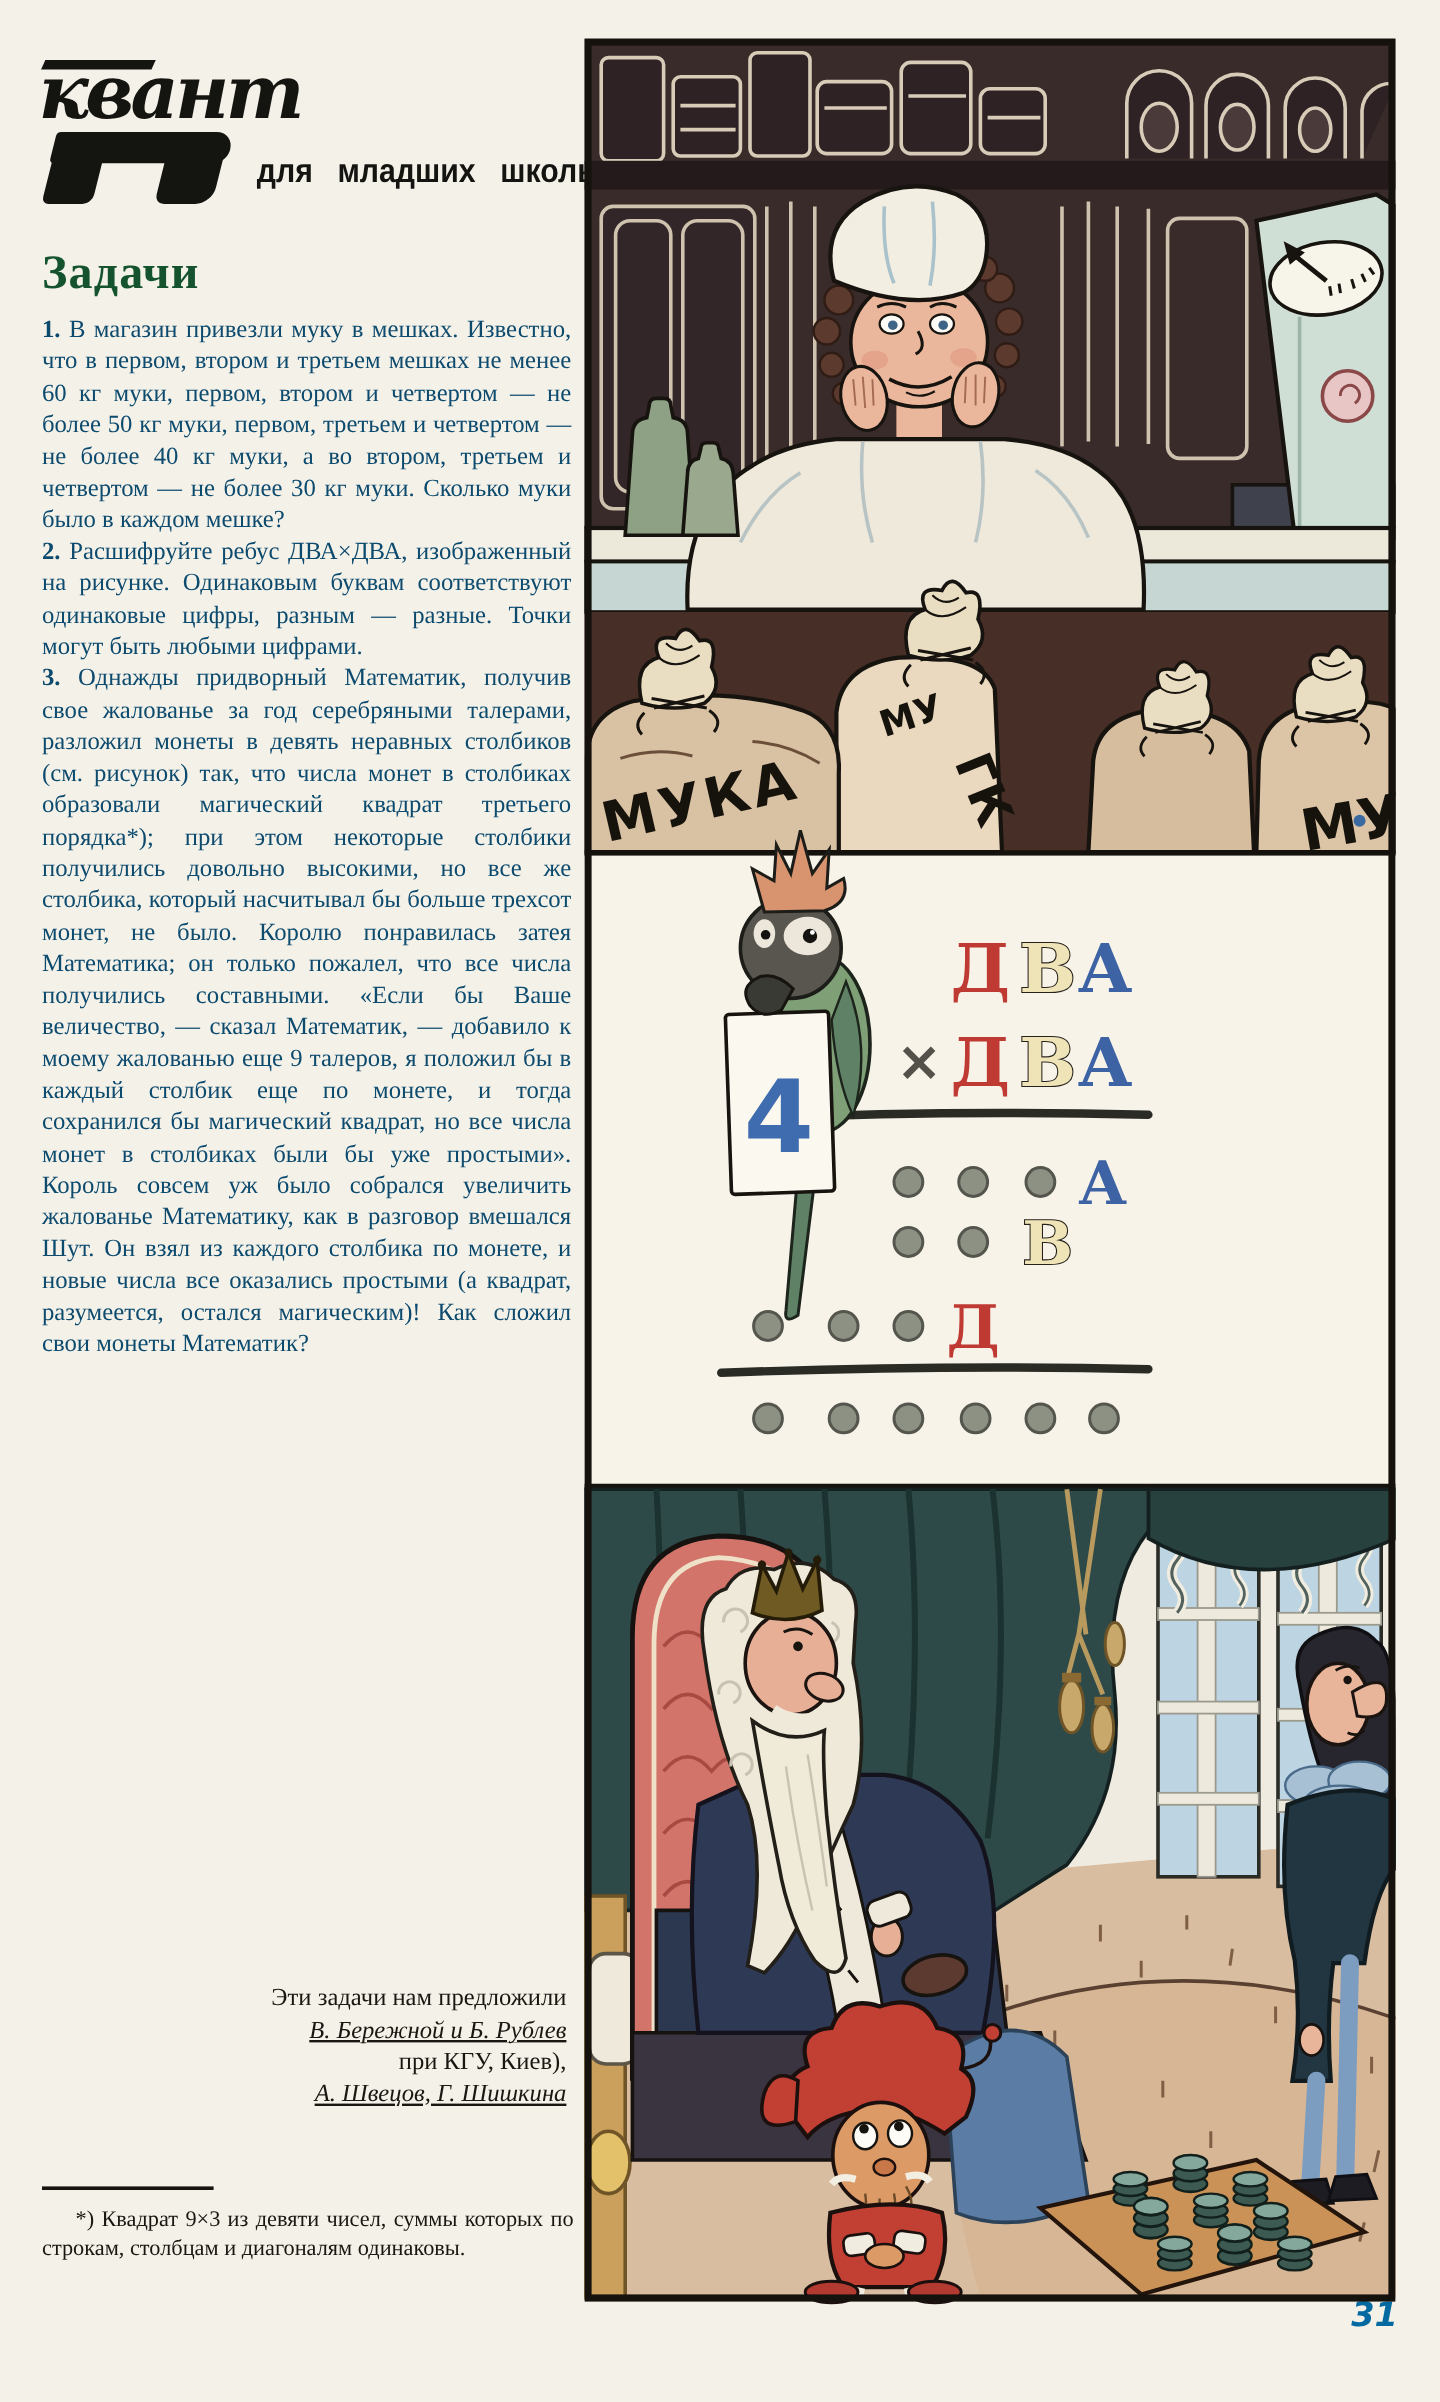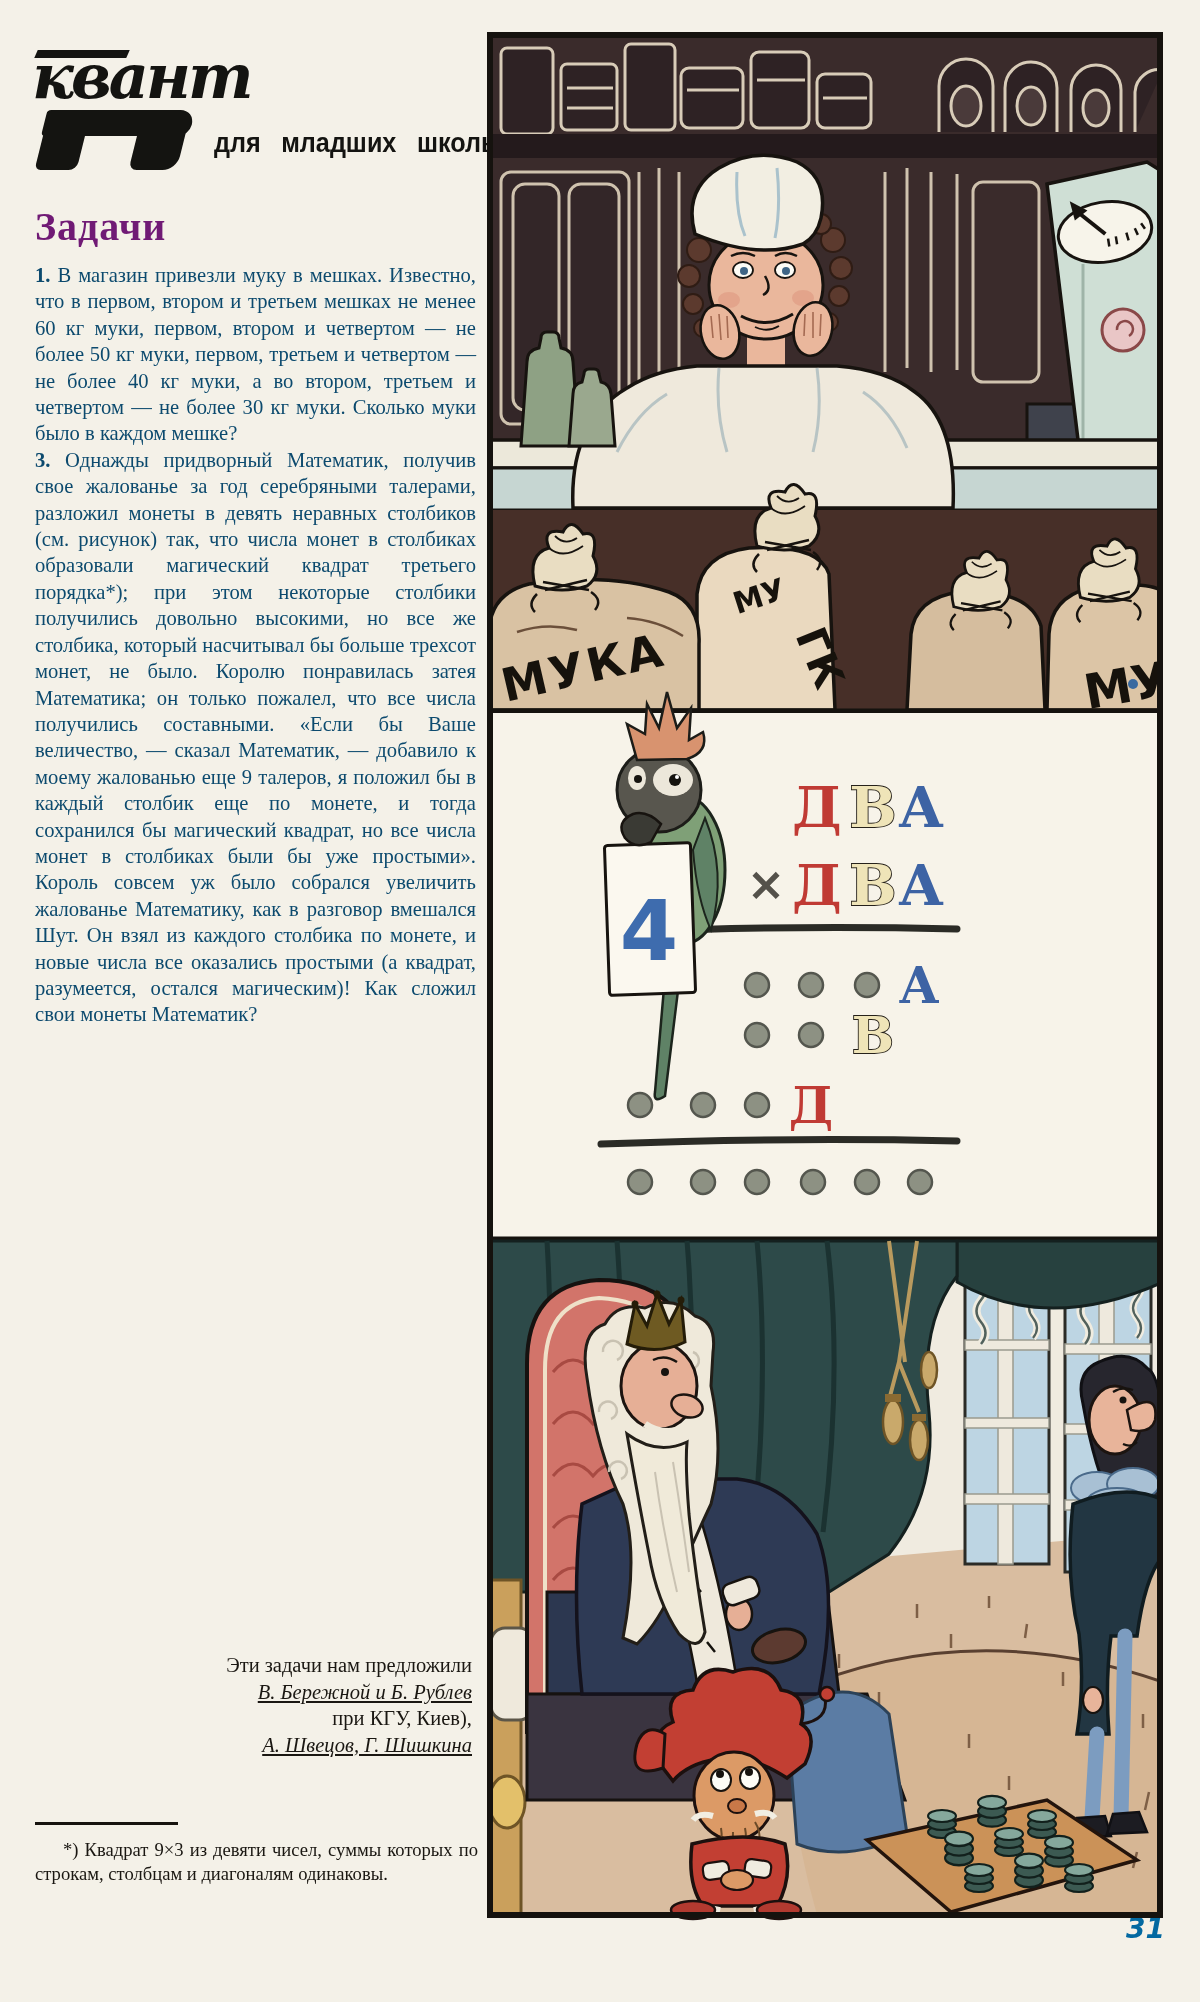--- a/index.html
+++ b/index.html
@@ -12,21 +12,21 @@
   .logo-text{position:absolute;left:32px;top:46px;font-family:"DejaVu Serif",serif;font-weight:bold;font-style:italic;
              font-size:62px;line-height:1;letter-spacing:-3px;color:#141411;}
   .glyph-wrap{position:absolute;left:40px;top:110px;width:160px;height:60px;transform:skewX(-14deg);}
   .glyph-bar{position:absolute;left:0;top:0;width:148px;height:26px;background:#141411;border-radius:4px 16px 12px 4px;}
   .glyph-leg-l{position:absolute;left:2px;top:22px;width:42px;height:38px;background:#141411;border-radius:0 0 8px 6px;}
   .glyph-leg-r{position:absolute;left:96px;top:22px;width:48px;height:38px;background:#141411;border-radius:0 0 14px 8px;}
   .subtitle{position:absolute;left:214px;top:127px;font-family:"Liberation Sans",sans-serif;font-weight:bold;
             font-size:28px;word-spacing:15px;letter-spacing:0px;transform:scaleX(.9);transform-origin:left top;
             white-space:nowrap;color:#141411;}
 
-  .heading{position:absolute;left:35px;top:203px;font-size:40px;font-weight:bold;letter-spacing:1px;color:#701a75;}
+  .heading{position:absolute;left:35px;top:203px;font-size:40px;font-weight:bold;letter-spacing:1px;color:#14532d;}
 
   .text-block{position:absolute;left:35px;top:262px;width:441px;font-size:20.6px;line-height:26.4px;
               text-align:justify;color:#0c4a6e;}
   .text-block p{margin:0;}
   .pnum{font-weight:bold;}
 
   .credits{position:absolute;left:35px;top:1652px;width:437px;text-align:right;font-size:20.5px;line-height:26.5px;color:#1a1712;}
   .credits .it{font-style:italic;text-decoration:underline;}
 
   .footnote-rule{position:absolute;left:35px;top:1822px;width:143px;height:3px;background:#17140f;}
@@ -54,20 +54,21 @@
       <div class="glyph-leg-l"></div>
       <div class="glyph-leg-r"></div>
     </div>
     <div class="subtitle">для младших школьников</div>
   </div>
 
   <div class="heading">Задачи</div>
 
   <div class="text-block">
     <p class="problem"><span class="pnum">1.</span> <span>В магазин привезли муку в мешках. Известно, что в первом, втором и третьем мешках не менее 60 кг муки, первом, втором и четвертом — не более 50 кг муки, первом, третьем и четвертом — не более 40 кг муки, а во втором, третьем и четвертом — не более 30 кг муки. Сколько муки было в каждом мешке?</span></p>
+    <p class="problem"><span class="pnum">2.</span> <span>Расшифруйте ребус ДВА×ДВА, изображенный на рисунке. Одинаковым буквам соответствуют одинаковые цифры, разным — разные. Точки могут быть любыми цифрами.</span></p>
     <p class="problem"><span class="pnum">3.</span> <span>Однажды придворный Математик, получив свое жалованье за год серебряными талерами, разложил монеты в девять неравных столбиков (см. рисунок) так, что числа монет в столбиках образовали магический квадрат третьего порядка*); при этом некоторые столбики получились довольно высокими, но все же столбика, который насчитывал бы больше трехсот монет, не было. Королю понравилась затея Математика; он только пожалел, что все числа получились составными. «Если бы Ваше величество, — сказал Математик, — добавило к моему жалованью еще 9 талеров, я положил бы в каждый столбик еще по монете, и тогда сохранился бы магический квадрат, но все числа монет в столбиках были бы уже простыми». Король совсем уж было собрался увеличить жалованье Математику, как в разговор вмешался Шут. Он взял из каждого столбика по монете, и новые числа все оказались простыми (а квадрат, разумеется, остался магическим)! Как сложил свои монеты Математик?</span></p>
   </div>
 
   <div class="credits">
     <div>Эти задачи нам предложили</div>
     <div class="it">В. Бережной и Б. Рублев</div>
     <div>при КГУ, Киев),</div>
     <div class="it">А. Швецов, Г. Шишкина</div>
   </div>
 

